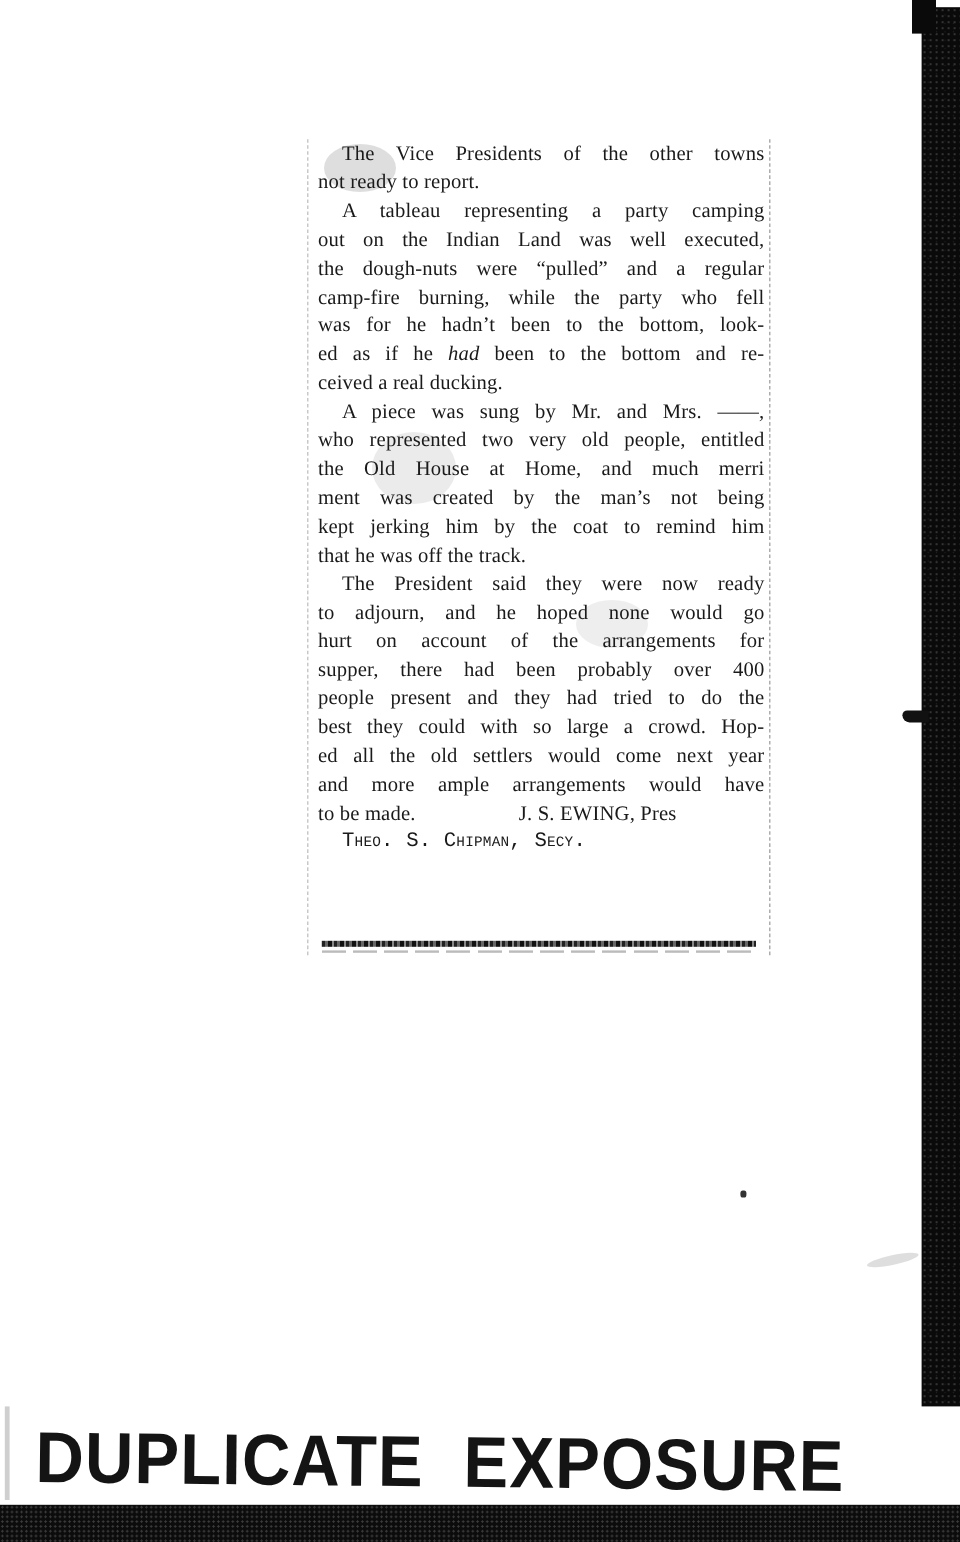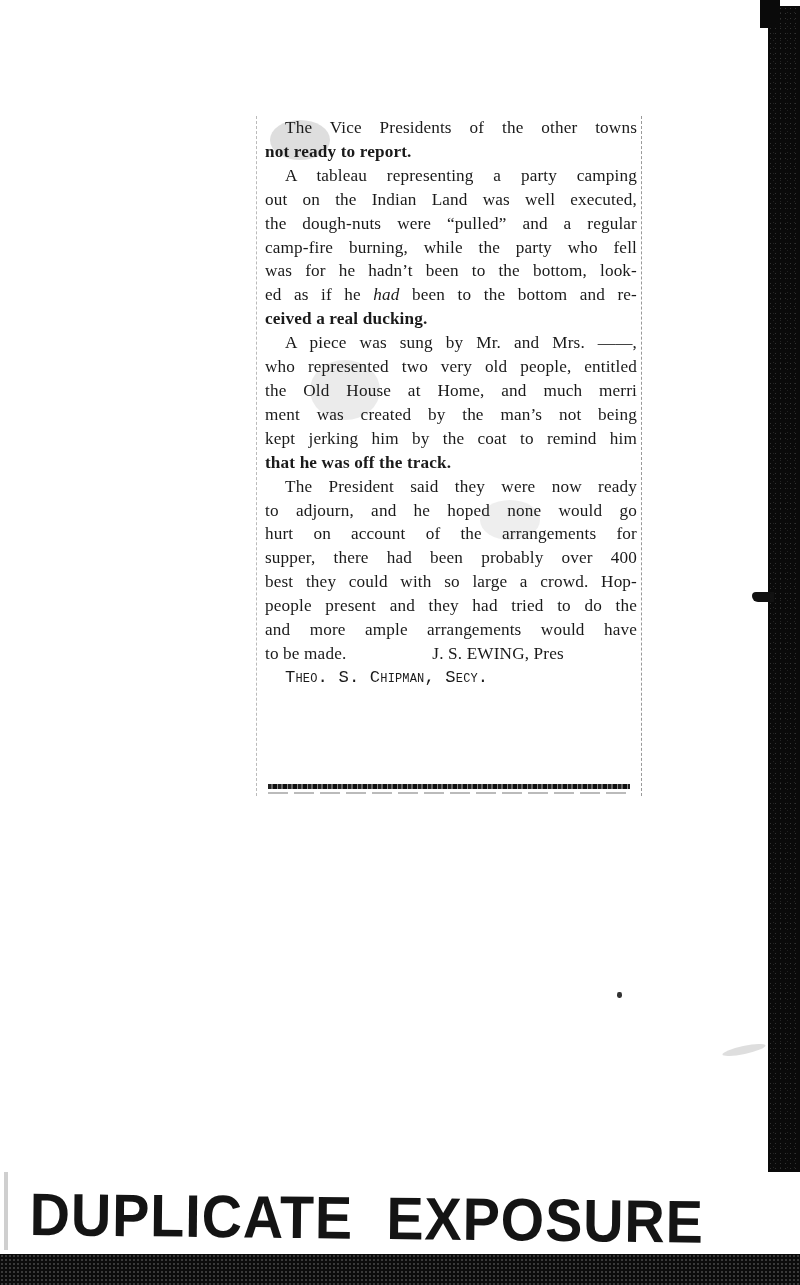--- a/index.html
+++ b/index.html
@@ -80,21 +80,20 @@
       text-indent: 20px;
     }
     .column .line {
       display: block;
       white-space: nowrap;
       text-align: justify;
       text-align-last: justify;
     }
     .column .line.last {
       text-align-last: left;
-      font-weight: bold;
     }
     .sig-line {
       display: block;
       white-space: nowrap;
     }
     .sig-line .sig-name {
       margin-left: 86px;
     }
     .secy-line {
       display: block;
@@ -200,22 +199,23 @@
         <span class="line" style="margin-left:-20px">ment was created by the man’s not being</span>
         <span class="line" style="margin-left:-20px">kept jerking him by the coat to remind him</span>
         <span class="line last" style="margin-left:-20px">that he was off the track.</span>
       </p>
 
       <p>
         <span class="line">The President said they were now ready</span>
         <span class="line" style="margin-left:-20px">to adjourn, and he hoped none would go</span>
         <span class="line" style="margin-left:-20px">hurt on account of the arrangements for</span>
         <span class="line" style="margin-left:-20px">supper, there had been probably over 400</span>
+        <span class="line" style="margin-left:-20px">people present and they had tried to do the</span>
         <span class="line" style="margin-left:-20px">best they could with so large a crowd. Hop-</span>
-        <span class="line" style="margin-left:-20px">people present and they had tried to do the</span>
+        <span class="line" style="margin-left:-20px">ed all the old settlers would come next year</span>
         <span class="line" style="margin-left:-20px">and more ample arrangements would have</span>
       </p>
 
       <span class="sig-line">
         <span>to be made.</span><span class="sig-name">J. S. EWING, Pres</span>
       </span>
       <span class="secy-line smallcaps">Theo. S. Chipman, Secy.</span>
 
     </div>
   </div>

